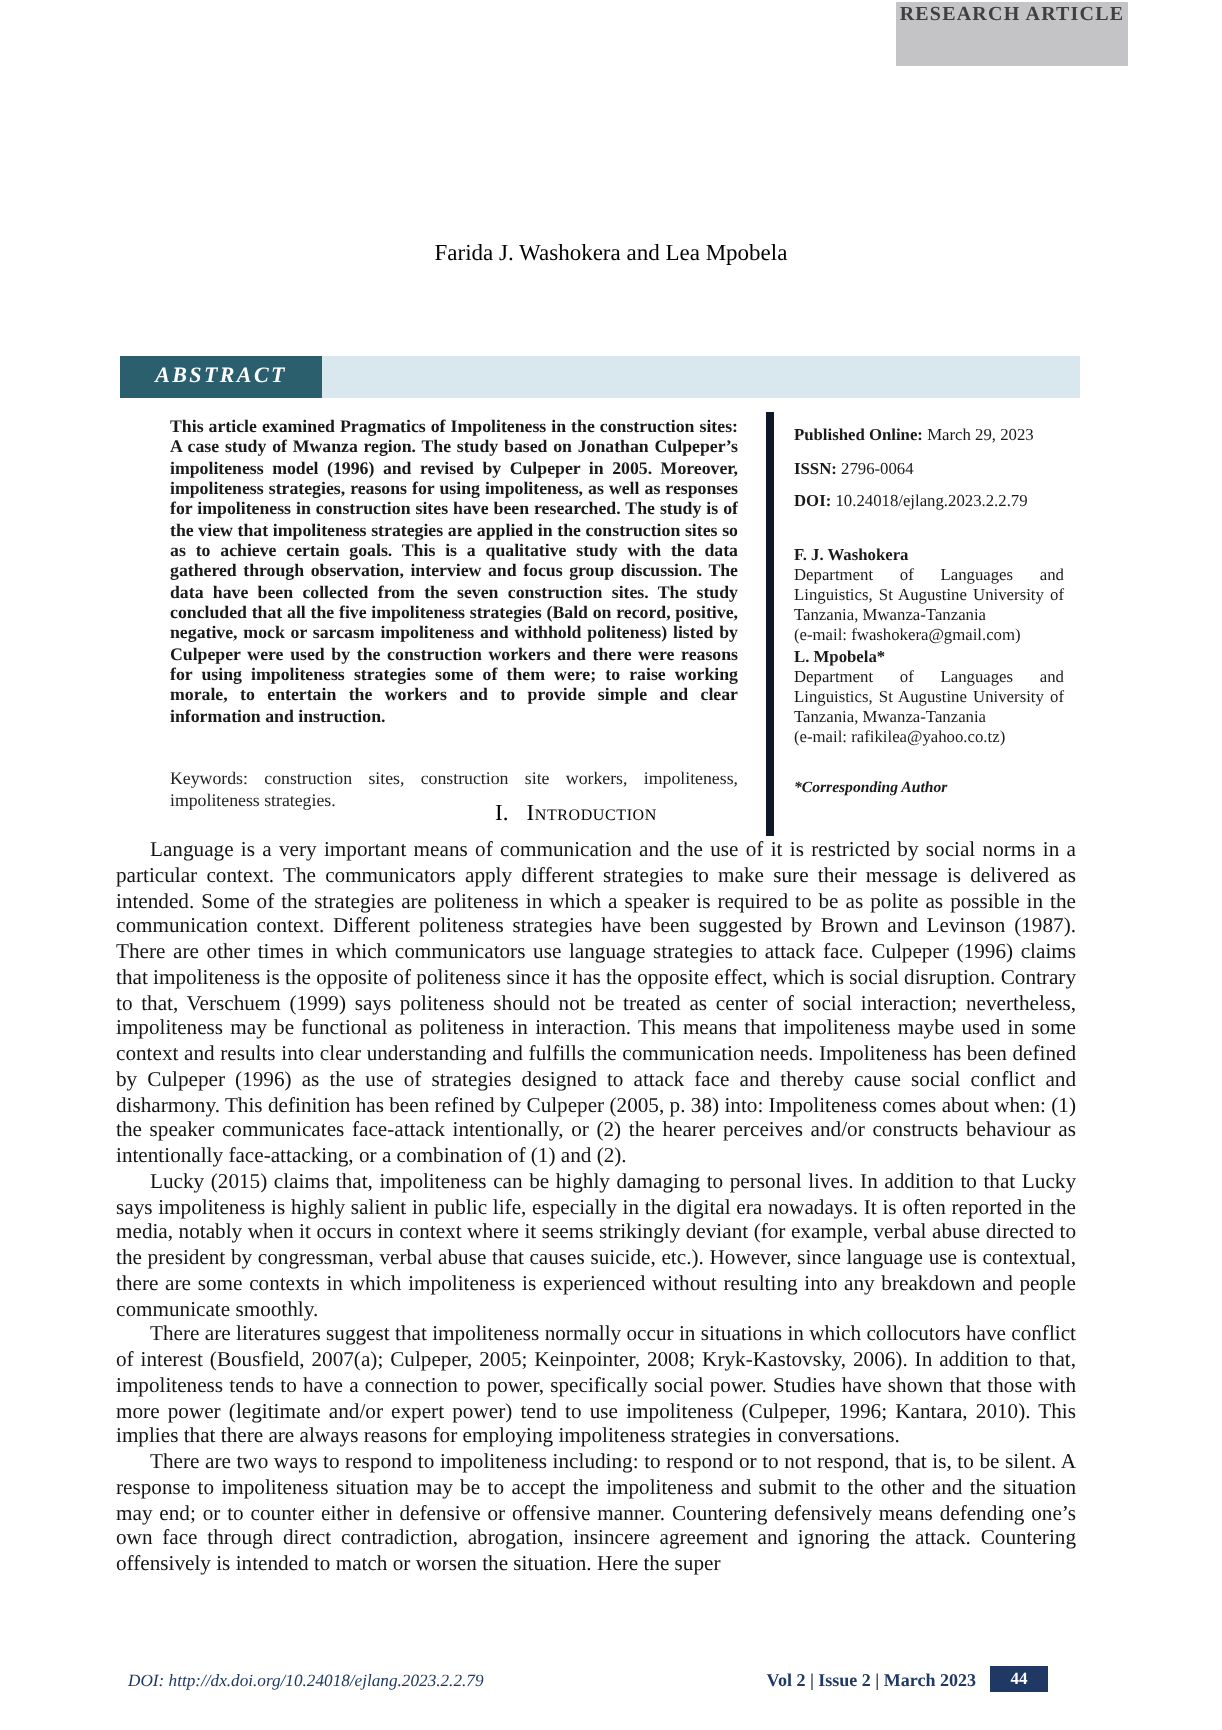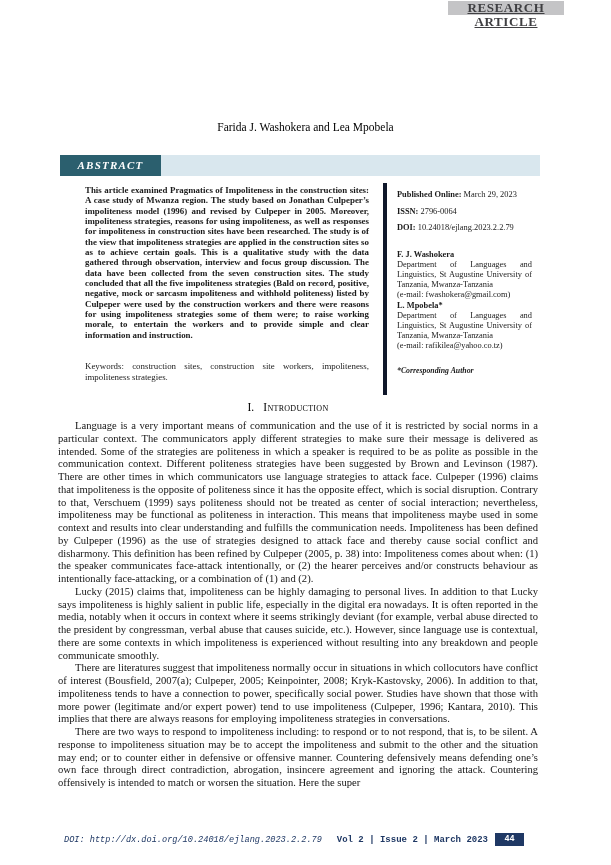--- a/index.html
+++ b/index.html
@@ -10,46 +10,46 @@
     margin:0 auto;
     background:#ffffff;
     font-family:"Liberation Serif", serif;
     color:#111;
     overflow:hidden;
   }
 
   
   .badge {
     position:absolute; left:448px; top:1px;
-    width:116px; height:14px;
+    width:116px; height:32px;
     background:#c4c4c6;
     color:#3f3f42;
-    font-size:13px; font-weight:bold; letter-spacing:.6px;
-    text-align:center; line-height:14px;text-decoration:underline;
+    font-size:10px; font-weight:bold; letter-spacing:.6px;
+    text-align:center; line-height:14px;
   }
 
   
   .journal-head {
     position:absolute; left:76px; top:17px;
     font-size:8.8px; font-weight:bold; font-style:italic;
     line-height:10.5px; color:#1a1a1a;
   }
 
   
   .title {
     position:absolute; left:0; top:52px; width:611px;
     text-align:center; font-size:22px; line-height:29px; color:#000;
   }
   .authors {
     position:absolute; left:0; top:121px; width:611px;
     text-align:center; font-size:11.5px; color:#000;
   }
 
   
-  .abstract-section { position:absolute; left:60px; top:155px; width:480px; }
+  .abstract-section { position:absolute; left:60px; top:178px; width:480px; }
   .abstract-bar { height:21px; background:#d9e7ee; }
   .abstract-label {
     width:101px; height:21px; background:#2b5f6e;
     color:#fff; font-weight:bold; font-style:italic;
     font-size:11px; letter-spacing:1.2px;
     text-align:center; line-height:21px;
   }
   .abstract-cols { display:flex; margin-top:7px; }
   .abstract-left {
     width:327px; min-height:212px;
@@ -88,21 +88,21 @@
   .body-text {
     position:absolute; left:58px; top:420px; width:480px;
     font-size:10.6px; line-height:12.75px;
     text-align:justify; color:#141414;
   }
   .body-text p { text-indent:17px; }
 
   
   .footer {
     position:absolute; left:64px; top:833px; width:460px;
-    display:flex; justify-content:space-between; align-items:center;font-family:Liberation Mono, monospace;
+    display:flex; justify-content:space-between; align-items:center;
   }
   .footer-doi { font-size:8.6px; font-style:italic; color:#1f3864; }
   .footer-right { display:flex; align-items:center; }
   .footer-issue { font-size:9px; font-weight:bold; color:#1f3864; }
   .footer-page {
     margin-left:7px; width:29px; height:13px;
     background:#1f3864; color:#fff;
     font-size:8.5px; font-weight:bold;
     text-align:center; line-height:13px;
   }

